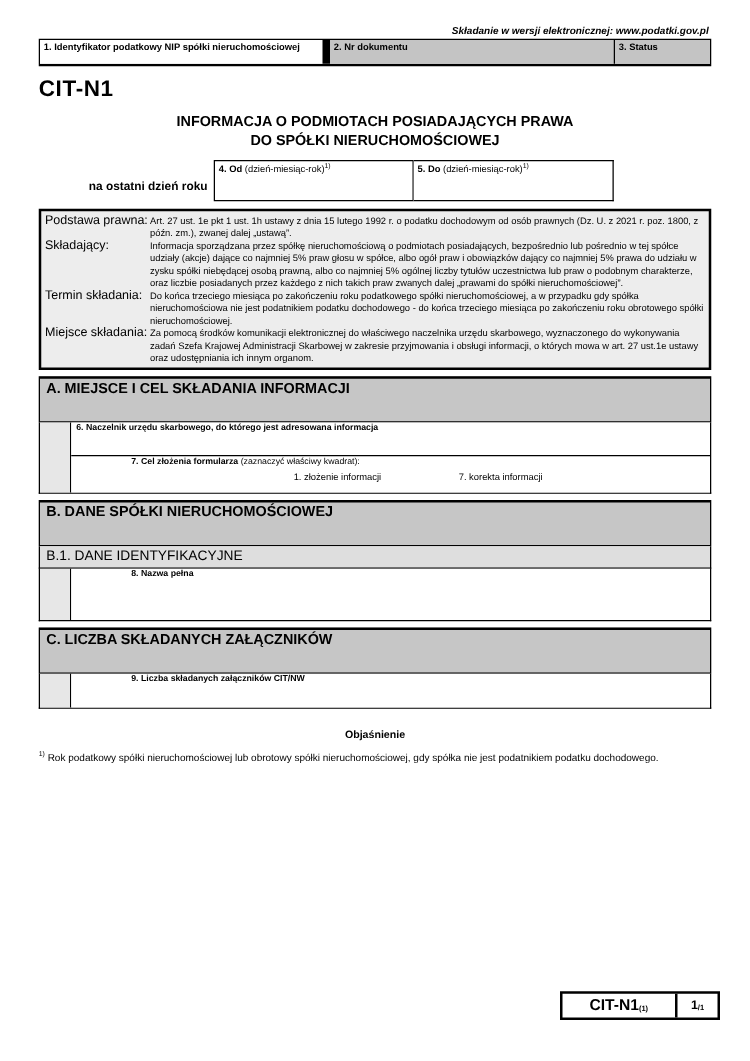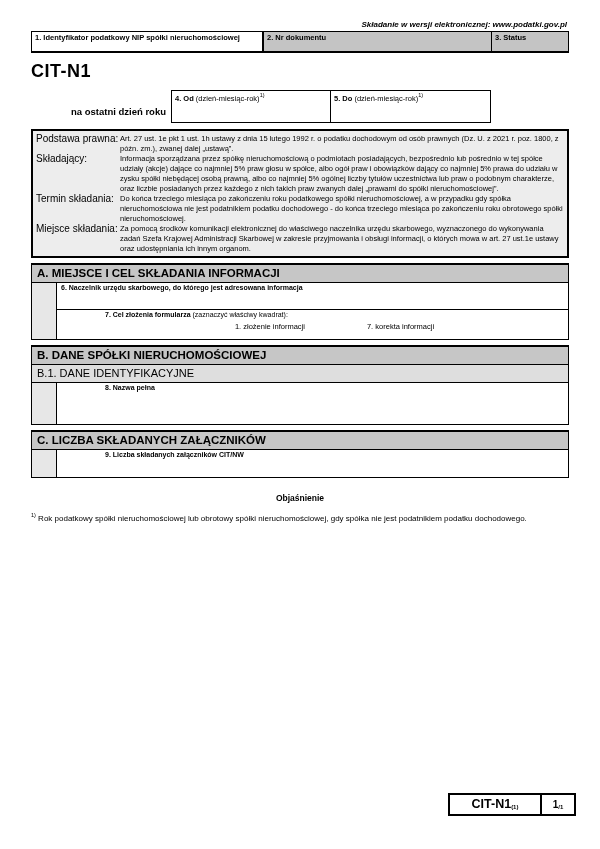--- a/index.html
+++ b/index.html
@@ -12,21 +12,21 @@
     overflow:hidden;
   }
   .page { position:absolute; left:31px; top:0; width:538px; }
 
   
   .e-note { margin-top:20px; text-align:right; font-size:8px; font-weight:bold; font-style:italic; padding-right:2px; }
 
   
   .head-table { margin-top:2px; display:flex; border:1px solid #000; border-bottom-width:2px; height:22px; }
   .head-cell { font-size:7.5px; font-weight:bold; padding:1px 3px; }
-  .cell-nip { width:232px; background:#fff; border-right:2px solid #000000; }
+  .cell-nip { width:232px; background:#fff; border-right:6px solid #000000; }
   .cell-doc { width:228px; background:#c4c4c4; border-right:1px solid #000; }
   .cell-status { flex:1; background:#c4c4c4; }
 
   .form-code { margin-top:8px; font-size:18px; font-weight:bold; letter-spacing:0.5px; }
 
   .main-title { margin-top:9px; text-align:center; font-size:11.5px; font-weight:bold; line-height:14.5px; }
 
   
   .period-row { margin-top:8px; display:flex; align-items:flex-end; }
   .period-label { width:140px; text-align:right; font-size:9.5px; font-weight:bold; padding-bottom:6px; padding-right:5px; }
@@ -37,21 +37,21 @@
   sup.fn { font-size:5.5px; vertical-align:super; }
 
   
   .legal-box { margin-top:6px; border:2px solid #000; background:#ededed; padding:2px 3px 3px 3px; }
   .legal-row { display:flex; }
   .legal-label { width:84px; min-width:84px; font-size:10px; line-height:9.7px; padding-top:1px; }
   .legal-text { flex:1; font-size:7.5px; line-height:9.7px; padding-top:1px; }
 
   
   .section { margin-top:5px; }
-  .sec-header { background:#c6c6c6; border:1px solid #000; border-top-width:2px; font-size:11.5px; font-weight:bold; padding:2px 5px 3px 5px; }
+  .sec-header { background:#c6c6c6; border:1px solid #000; border-top-width:2px; font-size:11.5px; font-weight:bold; padding:2px 5px 20px 5px; }
   .sec-subheader { background:#dedede; border:1px solid #000; border-top:none; font-size:11px; font-weight:normal; padding:2px 5px 3px 5px; }
   .sec-body { display:flex; border:1px solid #000; border-top:none; }
   .strip { width:25px; background:#e7e7e7; border-right:1px solid #000; }
   .fields { flex:1; background:#fff; }
   .field { border-bottom:1px solid #000; padding:1px 4px; font-size:7px; }
   .field:last-child { border-bottom:none;margin-left:44px; }
   .field-label { font-size:7px; font-weight:bold; }
   .f6 { height:27px; }
   .f7 { height:29px; }
   .f8 { height:41px; }
@@ -84,20 +84,24 @@
     <div class="head-cell cell-doc">
       <span>2. Nr dokumentu</span>
     </div>
     <div class="head-cell cell-status">
       <span>3. Status</span>
     </div>
   </div>
 
   <div class="form-code">CIT-N1</div>
 
+  <div class="main-title">
+    <div>INFORMACJA O PODMIOTACH POSIADAJĄCYCH PRAWA</div>
+    <div>DO SPÓŁKI NIERUCHOMOŚCIOWEJ</div>
+  </div>
 
   <div class="period-row">
     <div class="period-label">na ostatni dzień roku</div>
     <div class="date-boxes">
       <div class="date-box">
         <span class="lbl-b">4. Od</span><span> (dzień-miesiąc-rok)</span><sup class="fn">1)</sup>
       </div>
       <div class="date-box">
         <span class="lbl-b">5. Do</span><span> (dzień-miesiąc-rok)</span><sup class="fn">1)</sup>
       </div>

